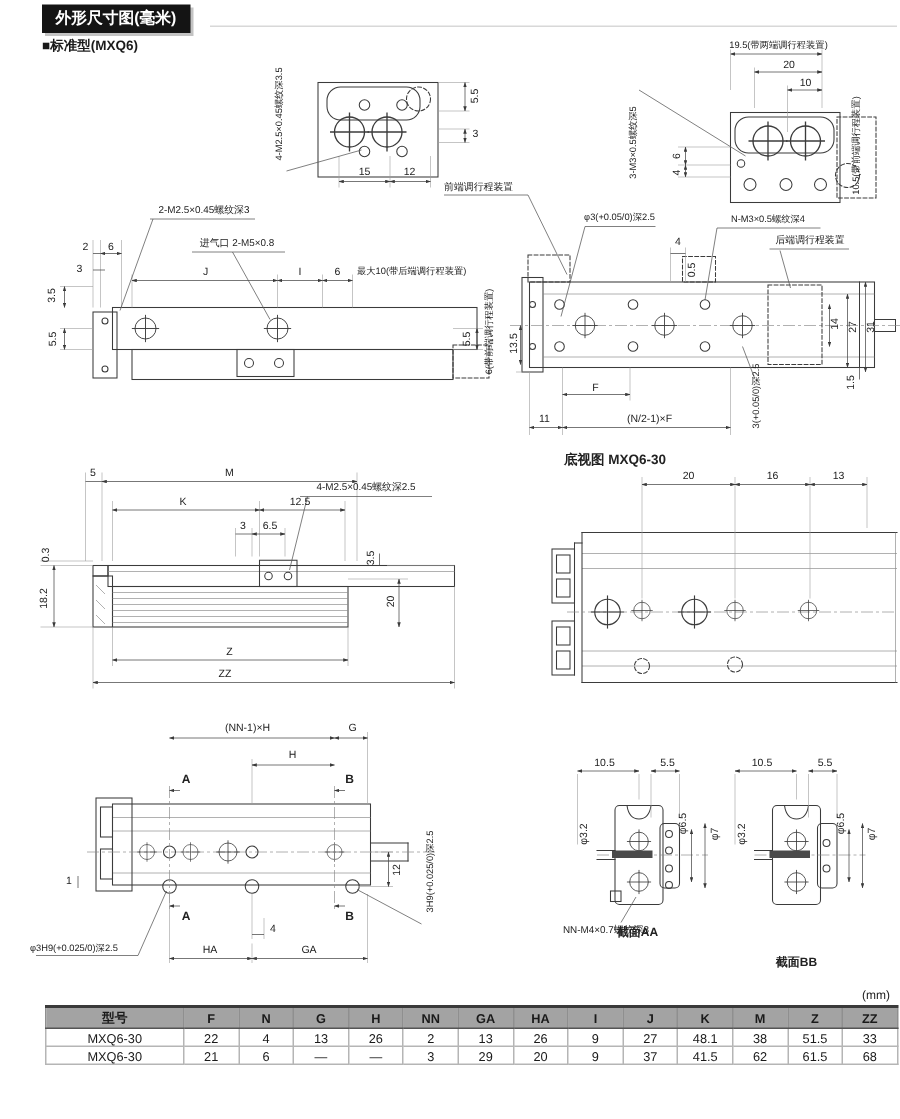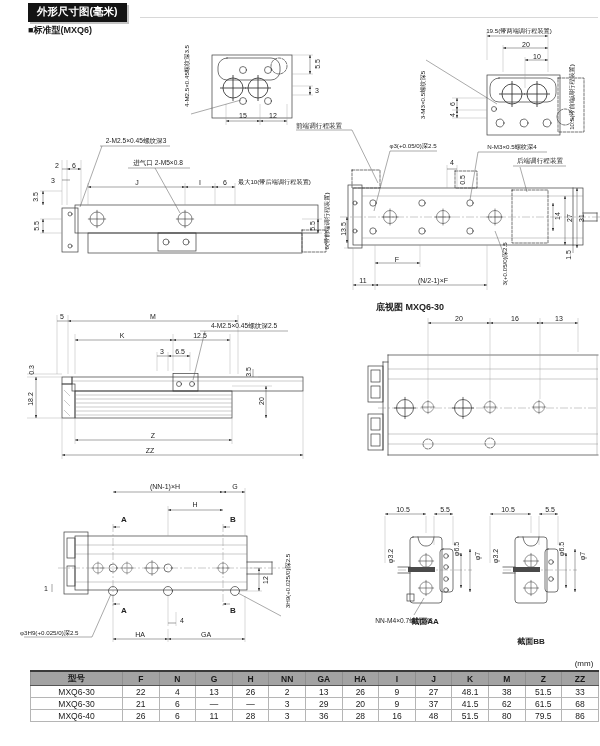--- a/index.html
+++ b/index.html
@@ -518,30 +518,14 @@
         <td>3</td>
         <td>29</td>
         <td>20</td>
         <td>9</td>
         <td>37</td>
         <td>41.5</td>
         <td>62</td>
         <td>61.5</td>
         <td>68</td>
       </tr>
-      <tr>
-        <td>MXQ6-40</td>
-        <td>26</td>
-        <td>6</td>
-        <td>11</td>
-        <td>28</td>
-        <td>3</td>
-        <td>36</td>
-        <td>28</td>
-        <td>16</td>
-        <td>48</td>
-        <td>51.5</td>
-        <td>80</td>
-        <td>79.5</td>
-        <td>86</td>
-      </tr>
     </tbody>
 </table>
 
 </body></html>

